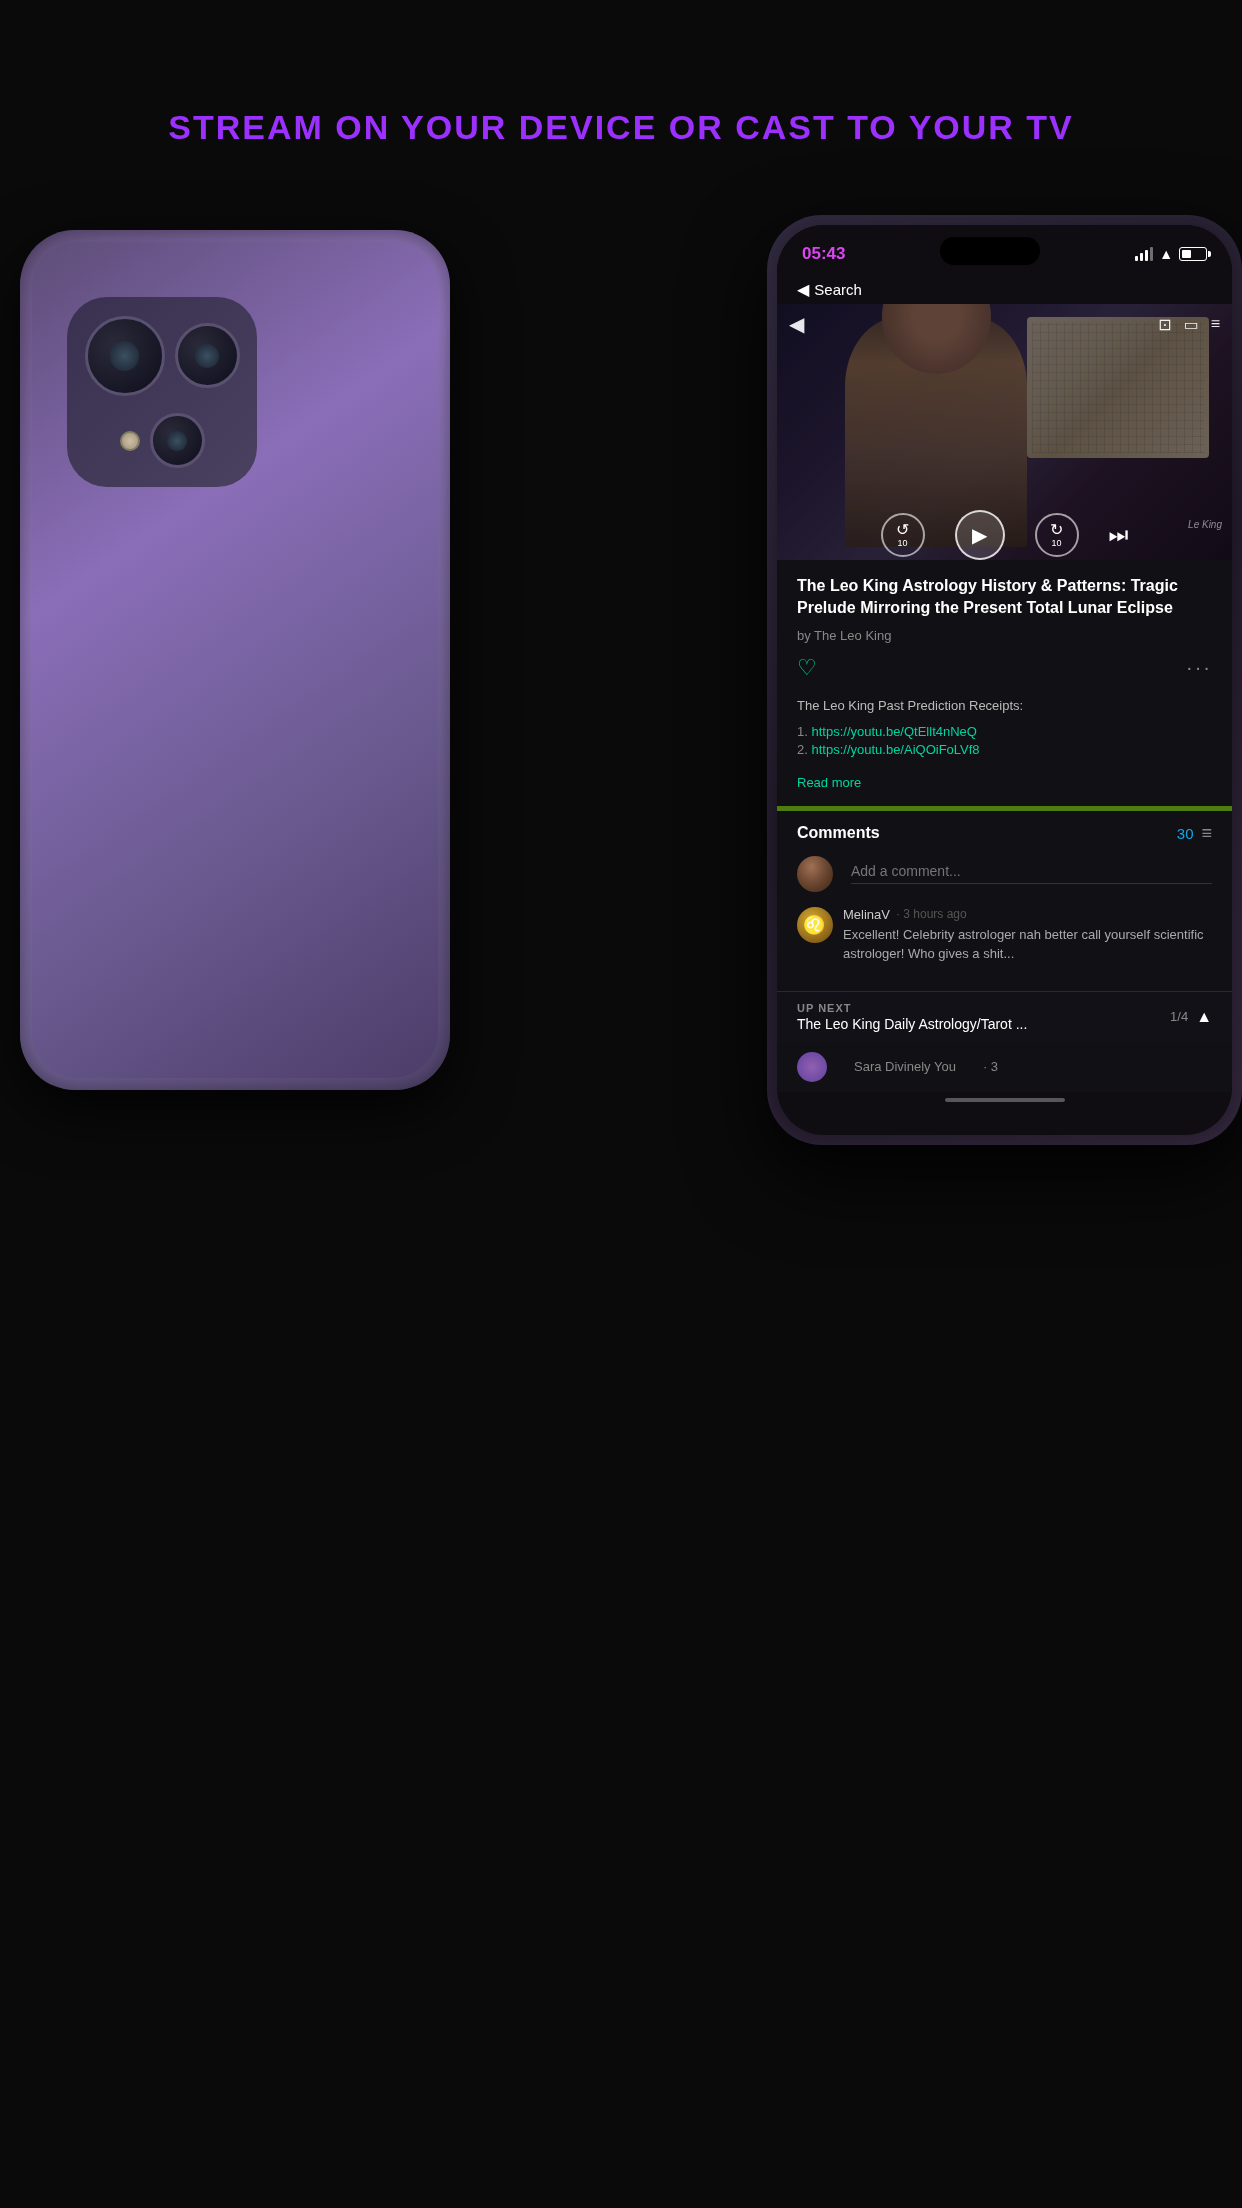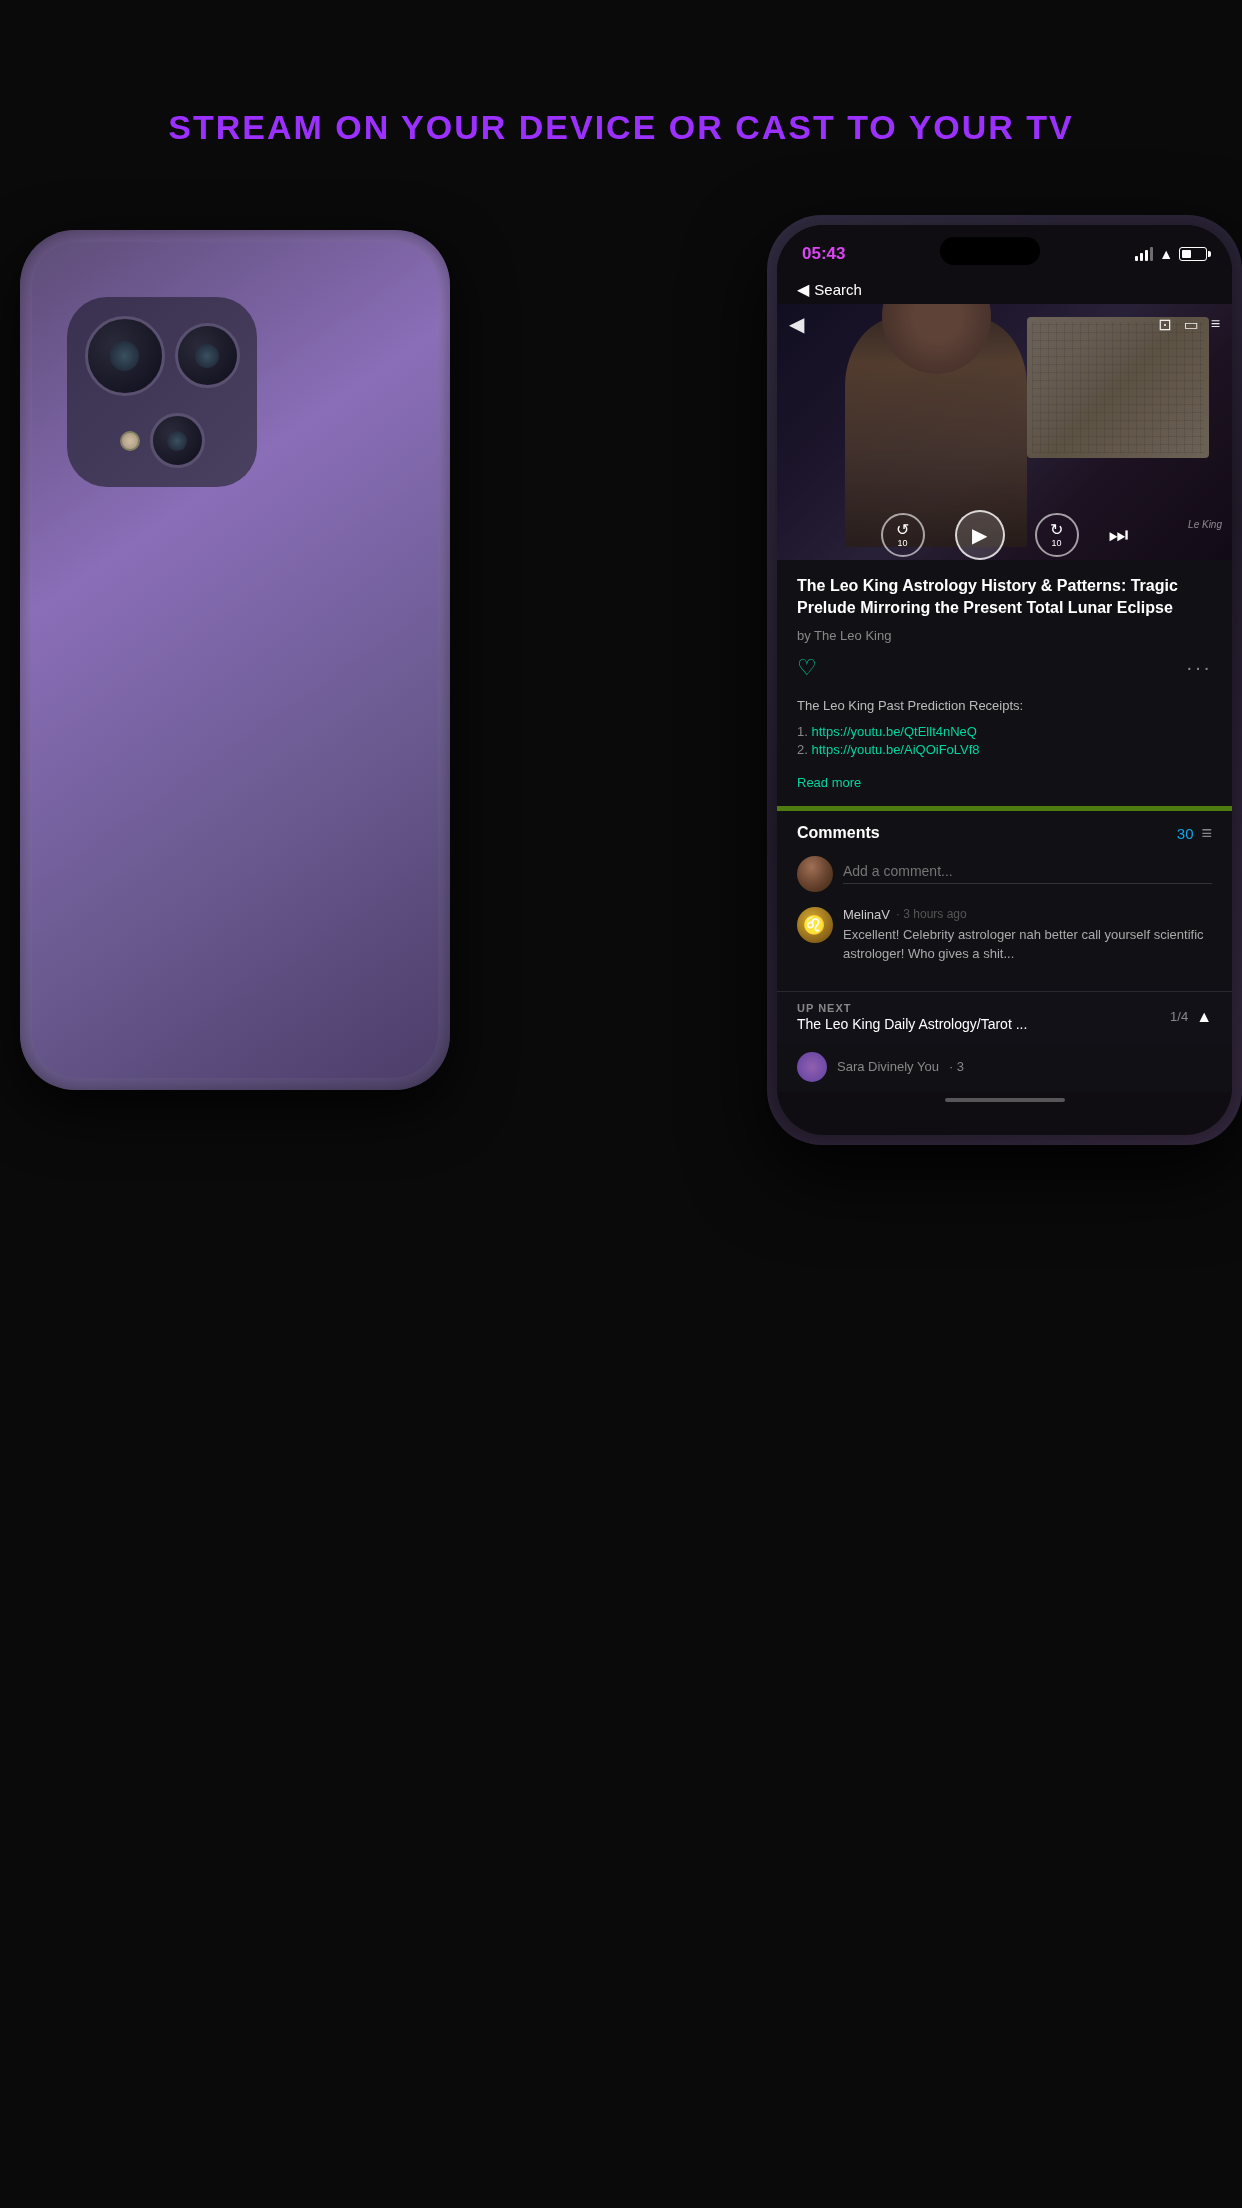--- a/index.html
+++ b/index.html
@@ -524,21 +524,21 @@
 
     .sort-icon {
       color: #888;
       font-size: 18px;
     }
 
     
     .comment-input-row {
       display: flex;
       align-items: center;
-      gap: 10px;
+      gap: 18px;
       margin-bottom: 15px;
     }
 
     .avatar {
       width: 36px;
       height: 36px;
       border-radius: 50%;
       background: linear-gradient(135deg, #5a4535, #8a6545);
       flex-shrink: 0;
       overflow: hidden;
@@ -658,21 +658,21 @@
       color: #fff;
       font-size: 16px;
     }
 
     
     .comment-peek {
       background: #111115;
       padding: 10px 20px;
       display: flex;
       align-items: center;
-      gap: 10px;
+      gap: 27px;
     }
 
     .peek-avatar {
       width: 30px;
       height: 30px;
       border-radius: 50%;
       background: radial-gradient(circle, #9060b0, #6040a0);
       flex-shrink: 0;
     }
 

